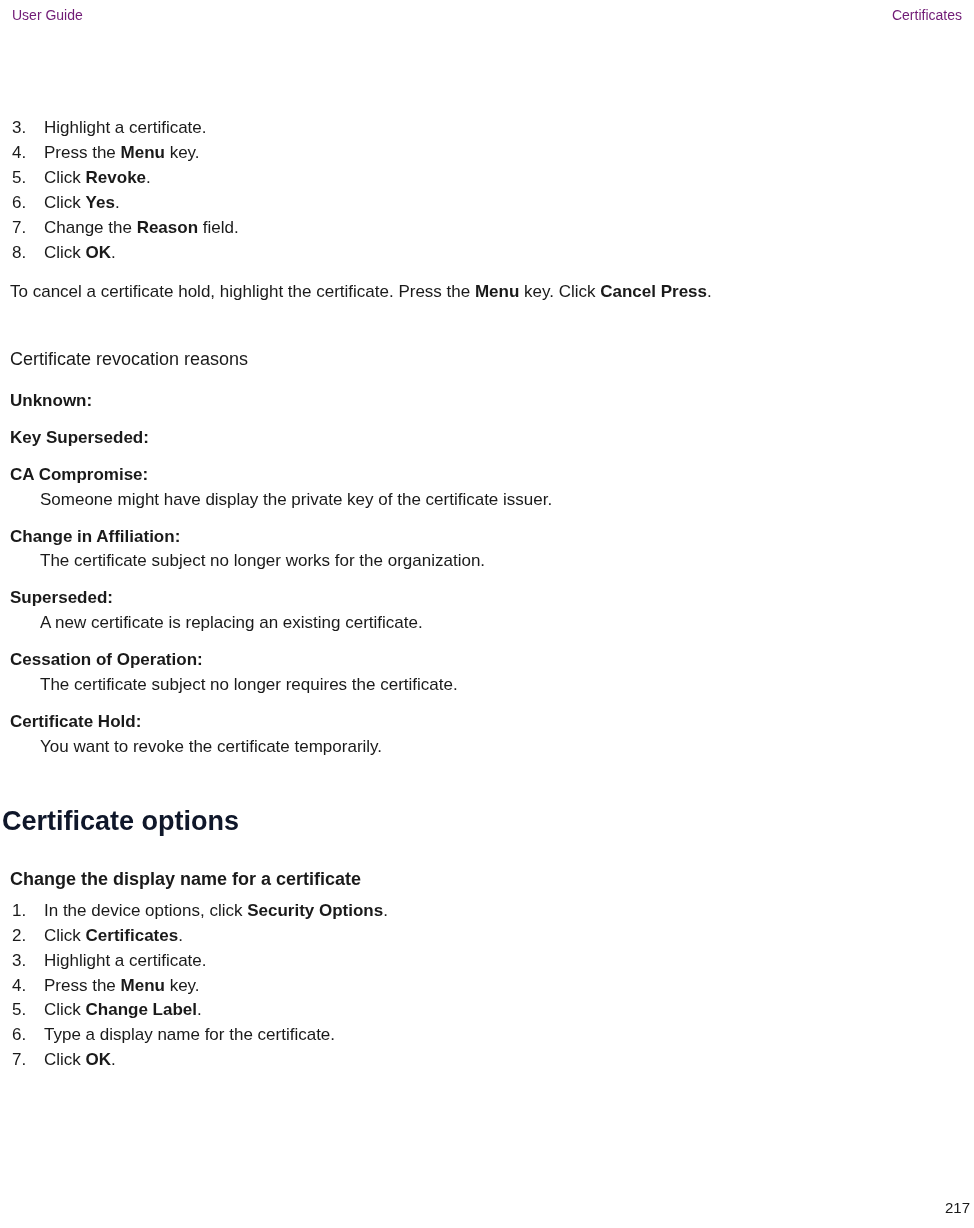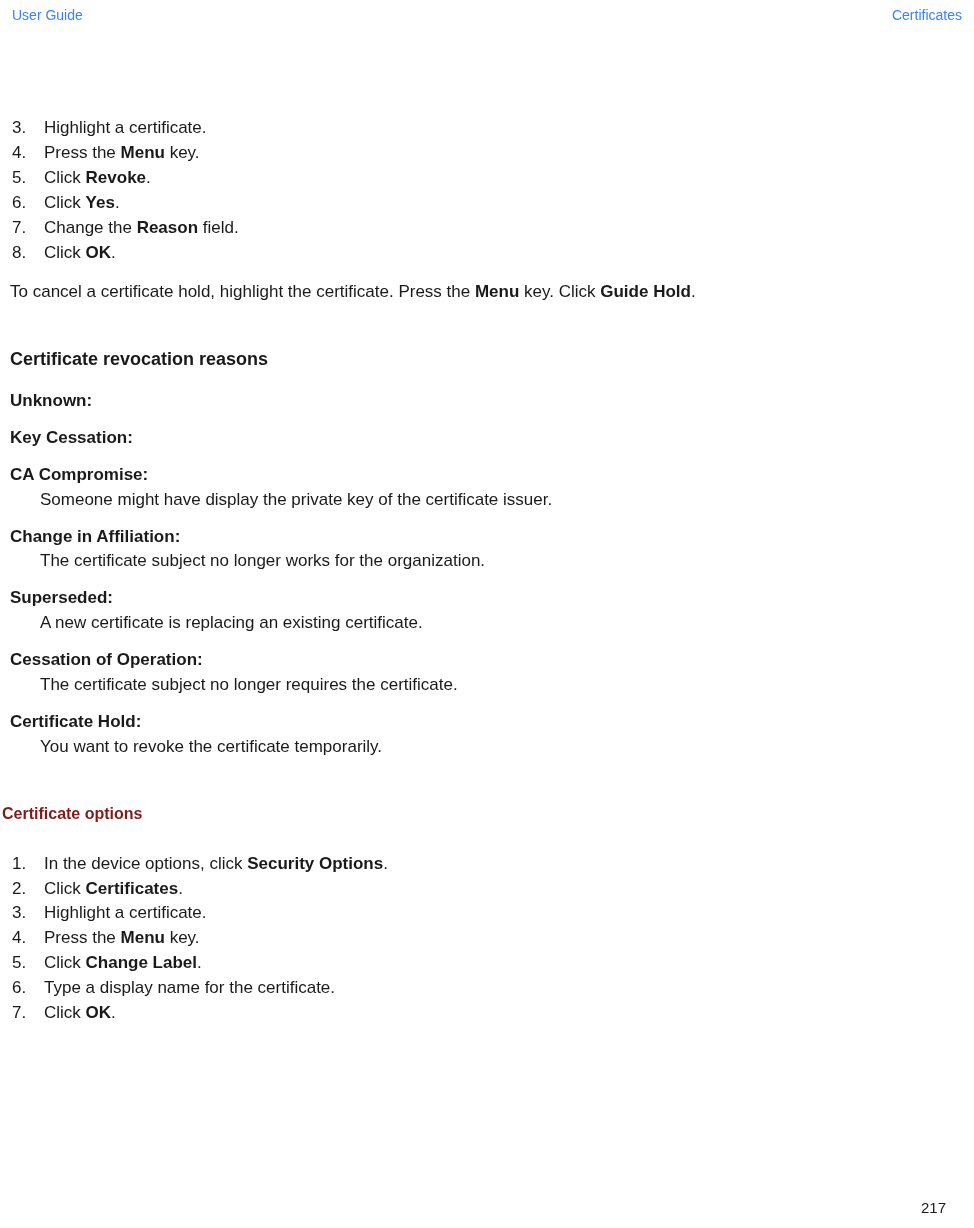--- a/index.html
+++ b/index.html
@@ -17,21 +17,21 @@
     position: relative;
     width: 974px;
     height: 1228px;
     box-sizing: border-box;
     padding: 6px 10px 0 10px;
   }
   .header {
     display: flex;
     justify-content: space-between;
     font-size: 14px;
-    color: #3b82f6;
+    color: #701a75;
     padding: 0 2px;
     gap: 32px;
   }
   .content {
     padding: 92px 0 0 0;
   }
   ol.steps {
     list-style: none;
     margin: 0;
     padding: 0 0 0 2px;
@@ -44,47 +44,47 @@
   ol.steps li .num {
     width: 32px;
     flex: 0 0 32px;
     text-align: left;
   }
   ol.steps li .txt { flex: 1; }
   .para {
     margin: 16px 0 0 0;
   }
   .h3 {
-    font-weight: bold;
+    font-weight: normal;
     font-size: 18px;
     margin: 44px 0 18px 0;
   }
   .dt {
     font-weight: bold;
     margin: 14px 0 2px 0;
   }
   .dd {
     margin: 0 0 8px 30px;
   }
   .h2 {
-    color: #7f1d1d;
+    color: #0f172a;
     font-weight: bold;
-    font-size: 16px;
+    font-size: 27px;
     margin: 44px 0 28px -8px;
   }
   .h4 {
     font-weight: bold;
     font-size: 18px;
     margin: 0 0 8px 0;
   }
   b { font-weight: bold; }
   .footer {
     position: absolute;
     bottom: 10px;
-    right: 28px;
+    right: 4px;
     font-size: 15px;
   }
 </style>
 </head>
 <body>
 
 <div class="page">
 
   <div class="header">
     <div>User Guide</div>
@@ -114,48 +114,49 @@
         <span class="num">7.</span>
         <span class="txt"><span>Change the </span><b>Reason</b><span> field.</span></span>
       </li>
       <li>
         <span class="num">8.</span>
         <span class="txt"><span>Click </span><b>OK</b><span>.</span></span>
       </li>
     </ol>
 
     <div class="para">
-      <span>To cancel a certificate hold, highlight the certificate. Press the </span><b>Menu</b><span> key. Click </span><b>Guide Hold</b><span>.</span>
+      <span>To cancel a certificate hold, highlight the certificate. Press the </span><b>Menu</b><span> key. Click </span><b>Cancel Press</b><span>.</span>
     </div>
 
     <div class="h3">Certificate revocation reasons</div>
 
     <div>
       <div class="dt">Unknown:</div>
 
-      <div class="dt">Key Cessation:</div>
+      <div class="dt">Key Superseded:</div>
 
       <div class="dt">CA Compromise:</div>
       <div class="dd">Someone might have display the private key of the certificate issuer.</div>
 
       <div class="dt">Change in Affiliation:</div>
       <div class="dd">The certificate subject no longer works for the organization.</div>
 
       <div class="dt">Superseded:</div>
       <div class="dd">A new certificate is replacing an existing certificate.</div>
 
       <div class="dt">Cessation of Operation:</div>
       <div class="dd">The certificate subject no longer requires the certificate.</div>
 
       <div class="dt">Certificate Hold:</div>
       <div class="dd">You want to revoke the certificate temporarily.</div>
     </div>
 
     <div class="h2">Certificate options</div>
 
+    <div class="h4">Change the display name for a certificate</div>
 
     <ol class="steps">
       <li>
         <span class="num">1.</span>
         <span class="txt"><span>In the device options, click </span><b>Security Options</b><span>.</span></span>
       </li>
       <li>
         <span class="num">2.</span>
         <span class="txt"><span>Click </span><b>Certificates</b><span>.</span></span>
       </li>

